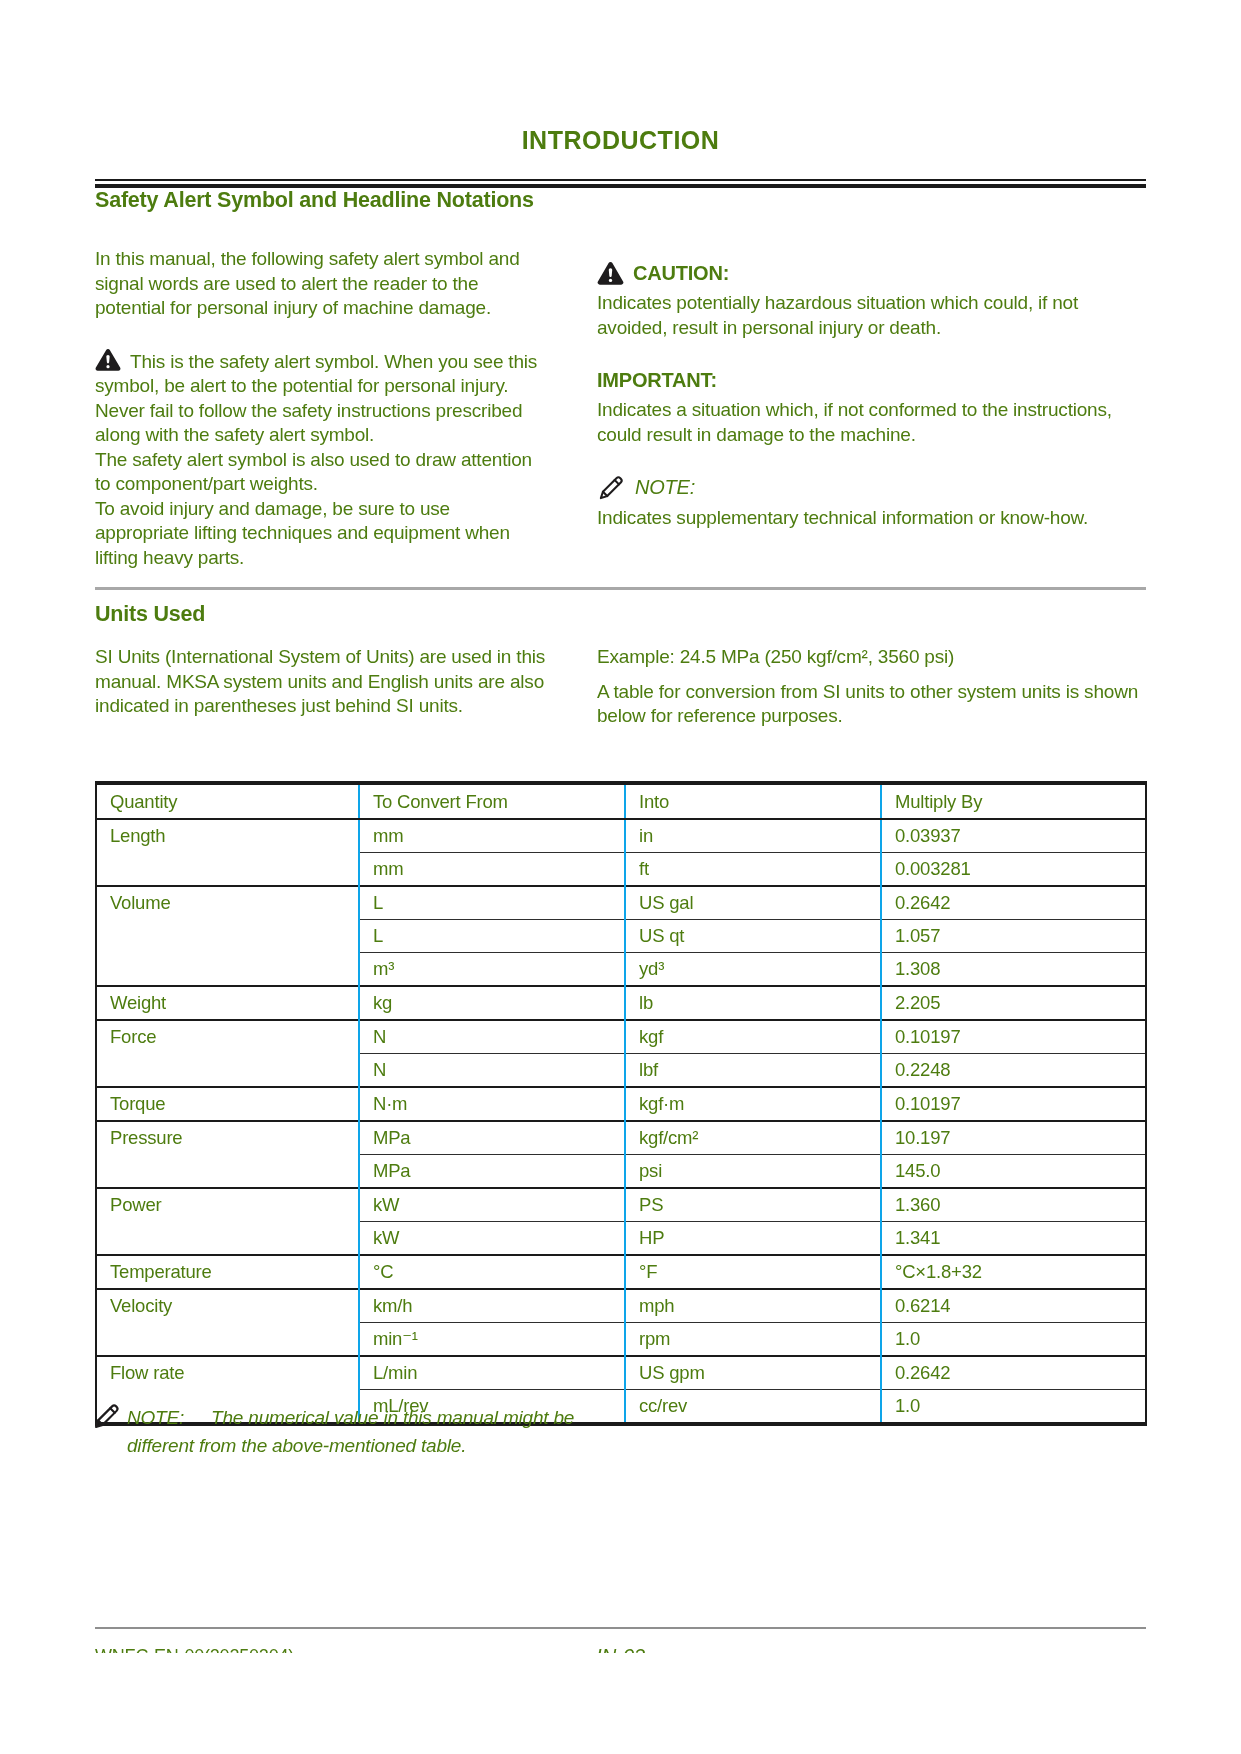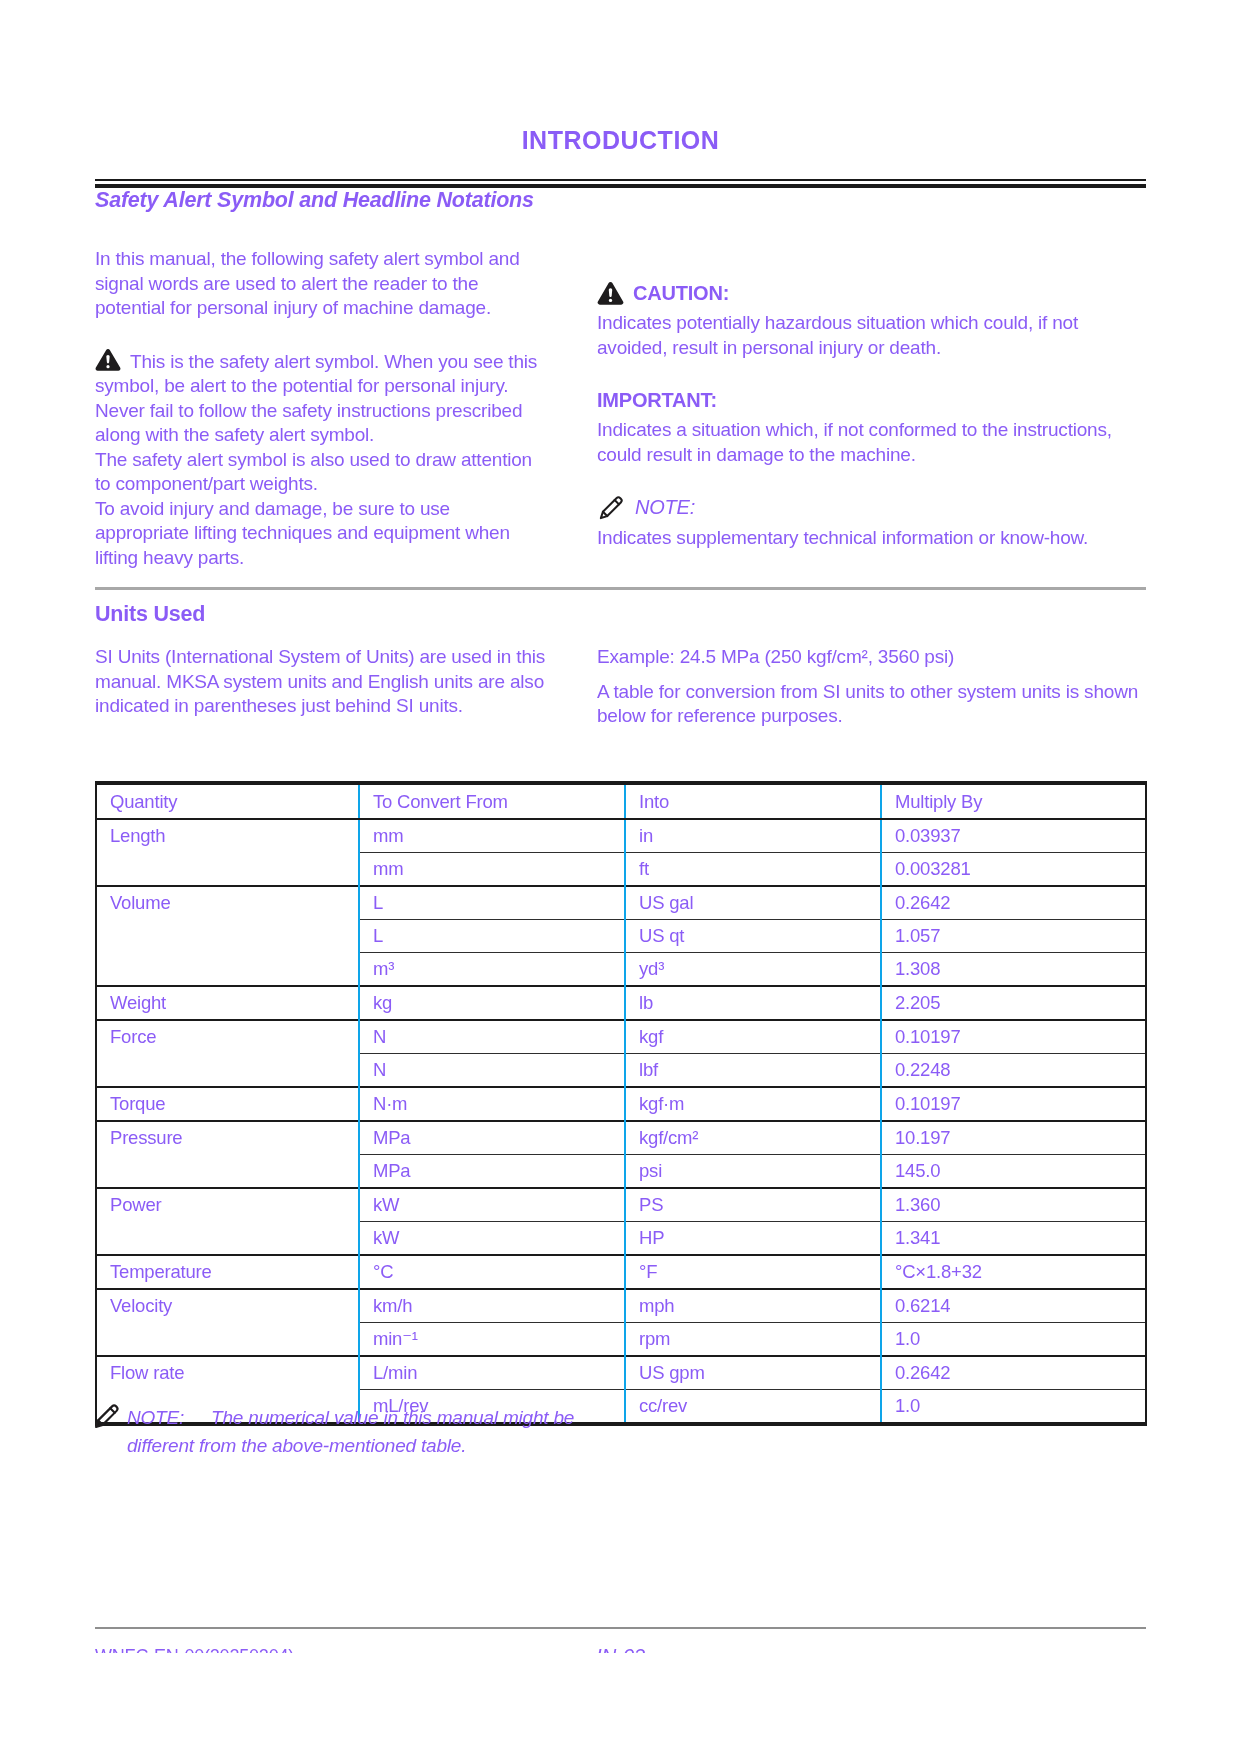--- a/index.html
+++ b/index.html
@@ -1,34 +1,34 @@
 <!DOCTYPE html>
 <html><head>
 <meta charset="utf-8">
 <style>
   html,body{margin:0;padding:0;background:#ffffff;}
   .page{position:relative;width:1241px;height:1653px;background:#fff;
-        font-family:"Liberation Sans","DejaVu Sans",sans-serif;color:#8b5cf6;
+        font-family:"Liberation Sans","DejaVu Sans",sans-serif;color:#4d7c0f;
         letter-spacing:-0.2px;overflow:hidden;}
   .doc-title{position:absolute;top:126px;left:95px;width:1051px;text-align:center;
         font-size:25px;font-weight:bold;letter-spacing:0.5px;}
   .title-rule{position:absolute;top:179px;left:95px;width:1051px;height:3px;
         border-top:2px solid #1a1a1a;border-bottom:4px solid #1a1a1a;}
   h2{margin:0;font-size:21.5px;font-weight:bold;}
-  .heading-safety{position:absolute;top:188px;left:95px;font-style:italic;}
+  .heading-safety{position:absolute;top:188px;left:95px;}
   .cols{position:absolute;left:95px;width:1051px;display:grid;
         grid-template-columns:452px 1fr;column-gap:50px;}
   .safety-cols{top:247px;}
   .units-cols{top:645px;}
   p,.para{margin:0;font-size:19px;line-height:24.5px;}
   .alert-para{margin-top:27px;}
   .inline-icon{display:inline-block;width:26px;height:24px;vertical-align:-4px;margin-right:9px;}
   .callout-col{margin-top:12px;}
   .callout{margin-bottom:26px;}
-  .callout-head{display:flex;align-items:center;gap:9px;font-size:20px;font-weight:bold;min-height:28px;margin-top:20px;}
+  .callout-head{display:flex;align-items:center;gap:9px;font-size:20px;font-weight:bold;min-height:28px;}
   .callout-head .co-icon{width:27px;height:25px;flex:0 0 auto;}
   .callout-body{margin-top:4px;font-size:19px;line-height:24.5px;}
   .note-head{font-weight:normal;font-style:italic;font-size:20px;}
   .note-head .co-icon{width:29px;height:29px;}
   .section-rule{position:absolute;top:587px;left:95px;width:1051px;height:3px;background:#a8a8a8;}
   .heading-units{position:absolute;top:602px;left:95px;}
   .units-example{margin:0;}
   .units-table-intro{margin-top:10px;}
   .table-wrap{position:absolute;top:781px;left:95px;}
   .conv-table{border-collapse:collapse;table-layout:fixed;width:1050px;

